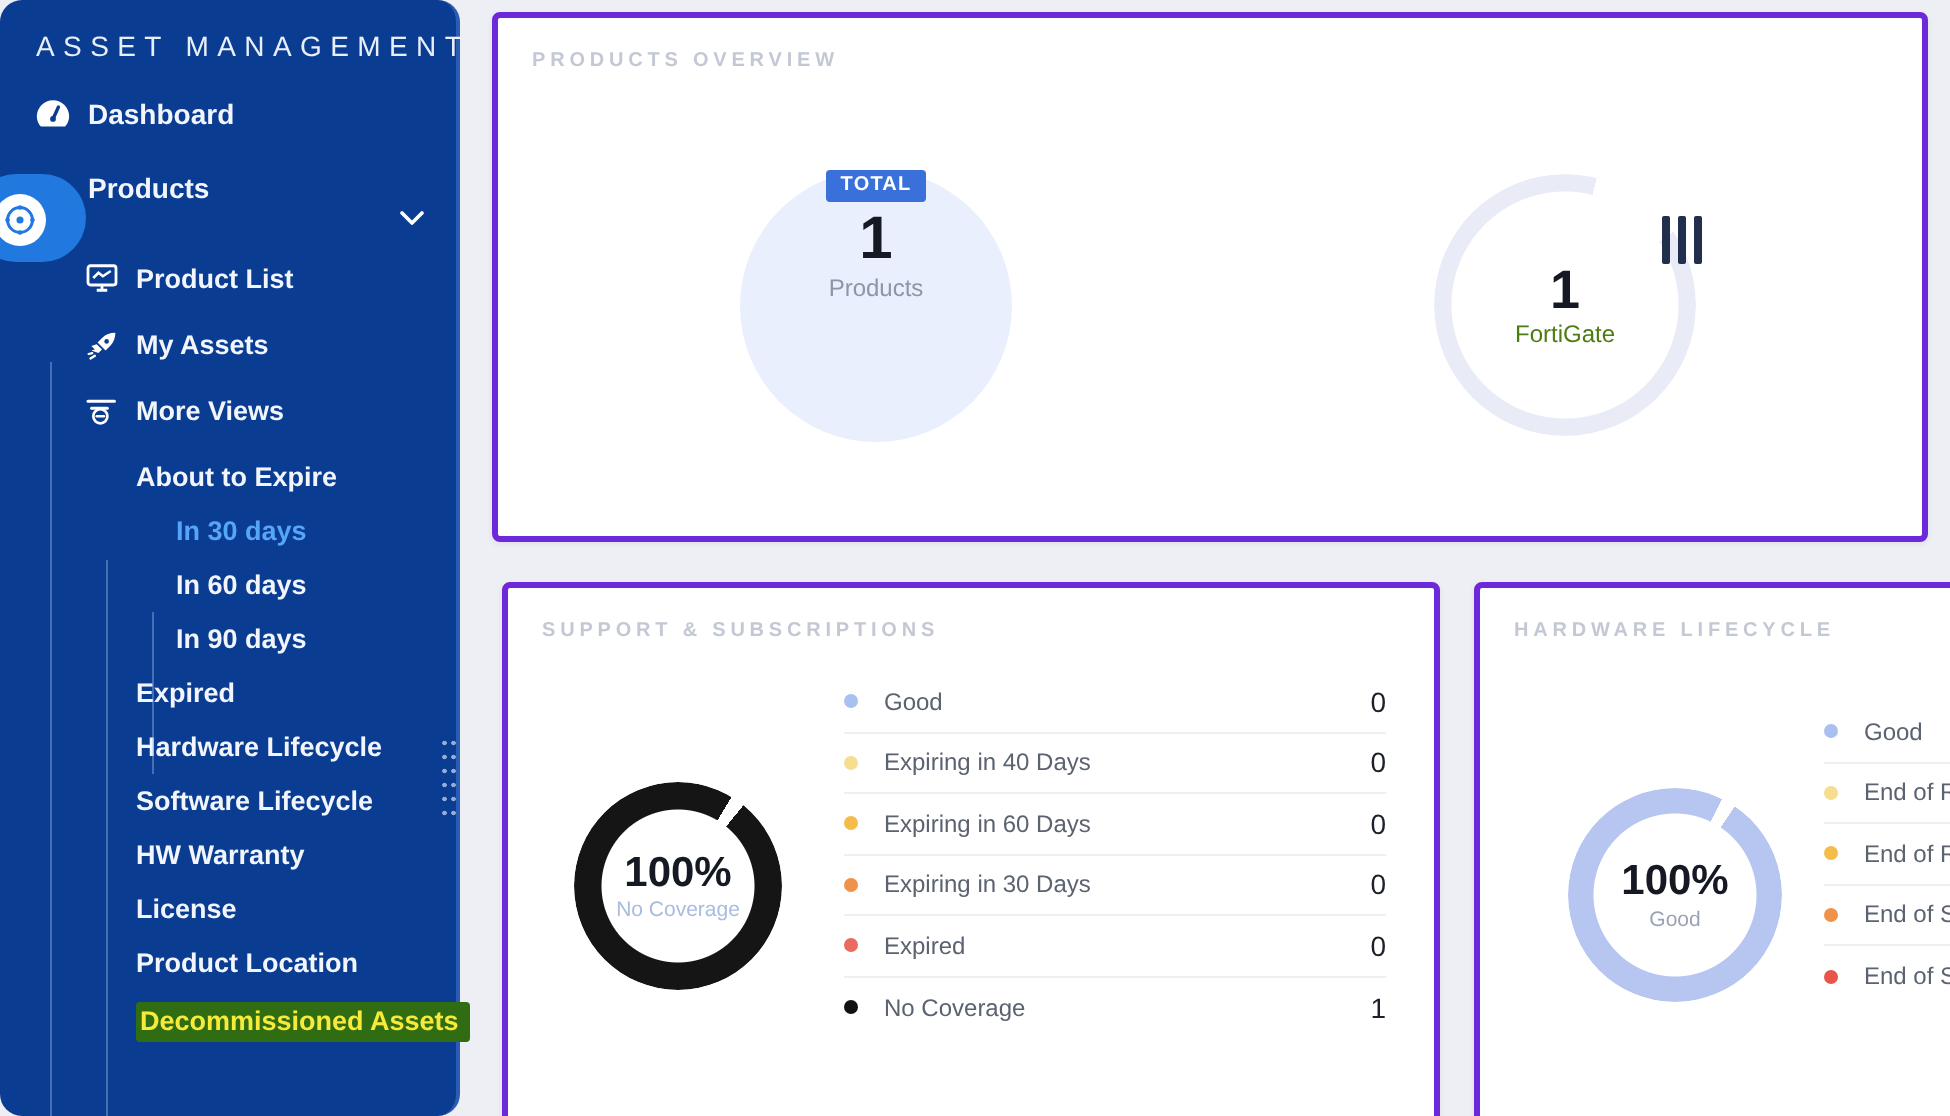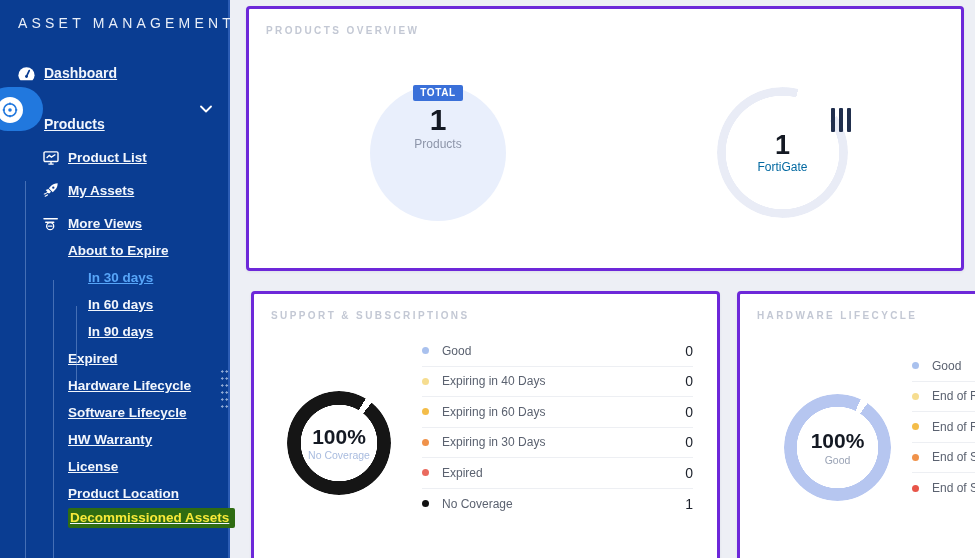--- a/index.html
+++ b/index.html
@@ -7,30 +7,30 @@
   body {
     width:975px; height:558px; overflow:hidden;
     background:#edeff5;
     font-family:"Liberation Sans", sans-serif;
   }
   .viewport { position:relative; width:975px; height:558px; overflow:hidden; }
 
   
   .sidebar {
     position:absolute; left:0; top:0; width:230px; height:558px;
-    background:#0a3d92; border-right:2px solid #2b5cb4;
+    background:#0a3d92; border-right:2px solid #2b5cb4;border-radius:11px;
   }
   .sb-title {
     position:absolute; left:18px; top:15px;
     font-size:14px; letter-spacing:4.2px; color:#e9eff9; font-weight:500;
     white-space:nowrap;
   }
   .sb-items { position:absolute; left:0; top:49px; width:100%; }
-  .sb-row { position:relative; display:flex; align-items:flex-end;
-    color:#f2f6fc; cursor:pointer; white-space:nowrap;text-decoration:underline; }
+  .sb-row { position:relative; display:flex; align-items:flex-start;
+    color:#f2f6fc; cursor:pointer; white-space:nowrap; }
   .sb-row.l1 { height:32px; padding-left:44px; font-size:14px; font-weight:700; }
   .sb-row.products { height:46px; margin-top:5px; }
   .sb-row.l2 { height:33px; padding-left:68px; font-size:13.5px; font-weight:700; }
   .sb-row.l3 { height:27px; padding-left:68px; font-size:13.5px; font-weight:600; }
   .sb-row.l4 { height:27px; padding-left:88px; font-size:13.5px; font-weight:600; }
   .sb-row.selected { color:#57a5f8; }
   .sb-icon { position:absolute; display:flex; align-items:center; justify-content:center; }
   .l1 .sb-icon { left:18px; }
   .l2 .sb-icon { left:43px; }
   .active-blob {
@@ -91,21 +91,21 @@
     position:absolute; inset:0; display:flex; flex-direction:column;
     align-items:center; justify-content:center;
   }
   #donut-fortigate { left:468px; top:78px; width:131px; height:131px; }
   #donut-fortigate .ring {
     background:conic-gradient(from 0deg, #e9ecf6 0deg 14deg, rgba(0,0,0,0) 14deg 56deg, #e9ecf6 56deg 360deg);
     -webkit-mask:radial-gradient(farthest-side, transparent calc(100% - 9px), #000 calc(100% - 8.5px));
             mask:radial-gradient(farthest-side, transparent calc(100% - 9px), #000 calc(100% - 8.5px));
   }
   #donut-fortigate .num { font-size:27px; font-weight:700; color:#141923; line-height:1.05; }
-  #donut-fortigate .cap { font-size:12px; color:#0369a1; }
+  #donut-fortigate .cap { font-size:12px; color:#4d7c0f; }
   .bars-icon { position:absolute; left:582px; top:99px; display:flex; gap:4px; cursor:pointer; }
   .bars-icon i { width:4px; height:24px; background:#212f4d; border-radius:1px; }
 
   
   #donut-support { left:33px; top:97px; width:104px; height:104px; }
   #donut-support .ring {
     background:conic-gradient(from 0deg, #151515 0deg 31deg, #ffffff 31deg 39deg, #151515 39deg 360deg);
     -webkit-mask:radial-gradient(farthest-side, transparent calc(100% - 14px), #000 calc(100% - 13.5px));
             mask:radial-gradient(farthest-side, transparent calc(100% - 14px), #000 calc(100% - 13.5px));
   }

